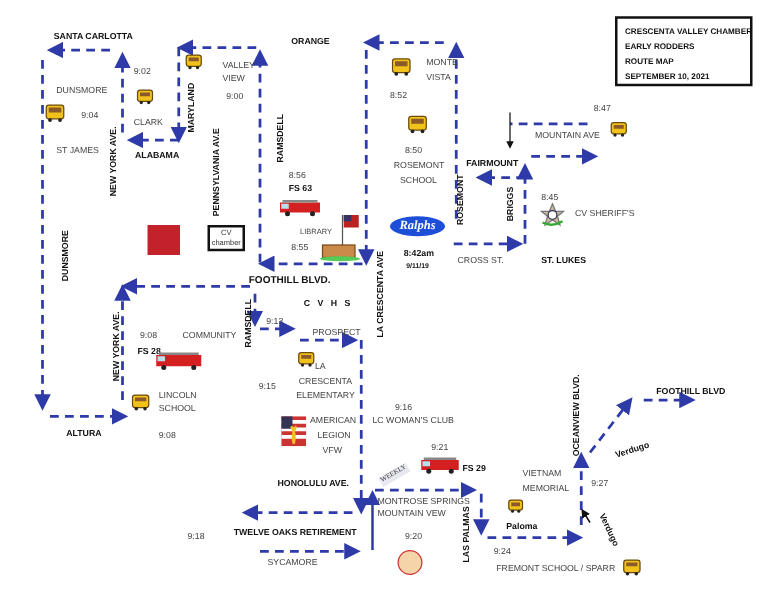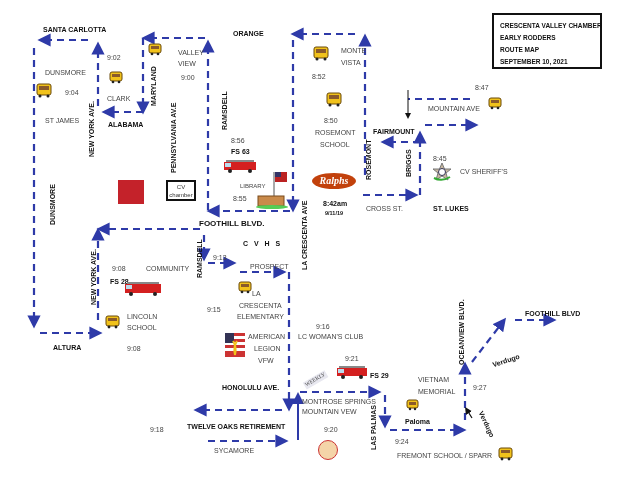--- a/index.html
+++ b/index.html
@@ -155,21 +155,21 @@
 <div class="lbl" style="left:395px;top:438px;">9:24</div>
 <div class="lbl" style="left:397px;top:452px;">FREMONT SCHOOL / SPARR</div>
 
 <div class="cv-box">
   <div>CV</div>
   <div>chamber</div>
 </div>
 
 <div class="icon" style="left:118px;top:180px;width:26px;height:24px;background:#c4222a;"></div>
 
-<div class="icon" style="left:312px;top:173px;width:44px;height:16px;border-radius:50%;background:#c2410c;color:#fff;font-size:10px;font-style:italic;font-weight:bold;text-align:center;line-height:16px;font-family:'Liberation Serif',serif;">
+<div class="icon" style="left:312px;top:173px;width:44px;height:16px;border-radius:50%;background:#1d4ed8;color:#fff;font-size:10px;font-style:italic;font-weight:bold;text-align:center;line-height:16px;font-family:'Liberation Serif',serif;">
   <span>Ralphs</span>
 </div>
 
 <div class="icon" style="left:318px;top:440px;width:18px;height:18px;border-radius:50%;background:#f4d4a8;border:1.5px solid #c33;"></div>
 
 <svg class="icon" style="left:36px;top:82px" width="16" height="16">
     <rect x="1" y="2" width="14" height="11" rx="2" fill="#f1c21b" stroke="#6b4a0a"></rect>
     <rect x="3" y="4" width="10" height="4" fill="#8a5a2a"></rect>
     <circle cx="4" cy="14" r="1.5" fill="#222"></circle>
     <circle cx="12" cy="14" r="1.5" fill="#222"></circle>

